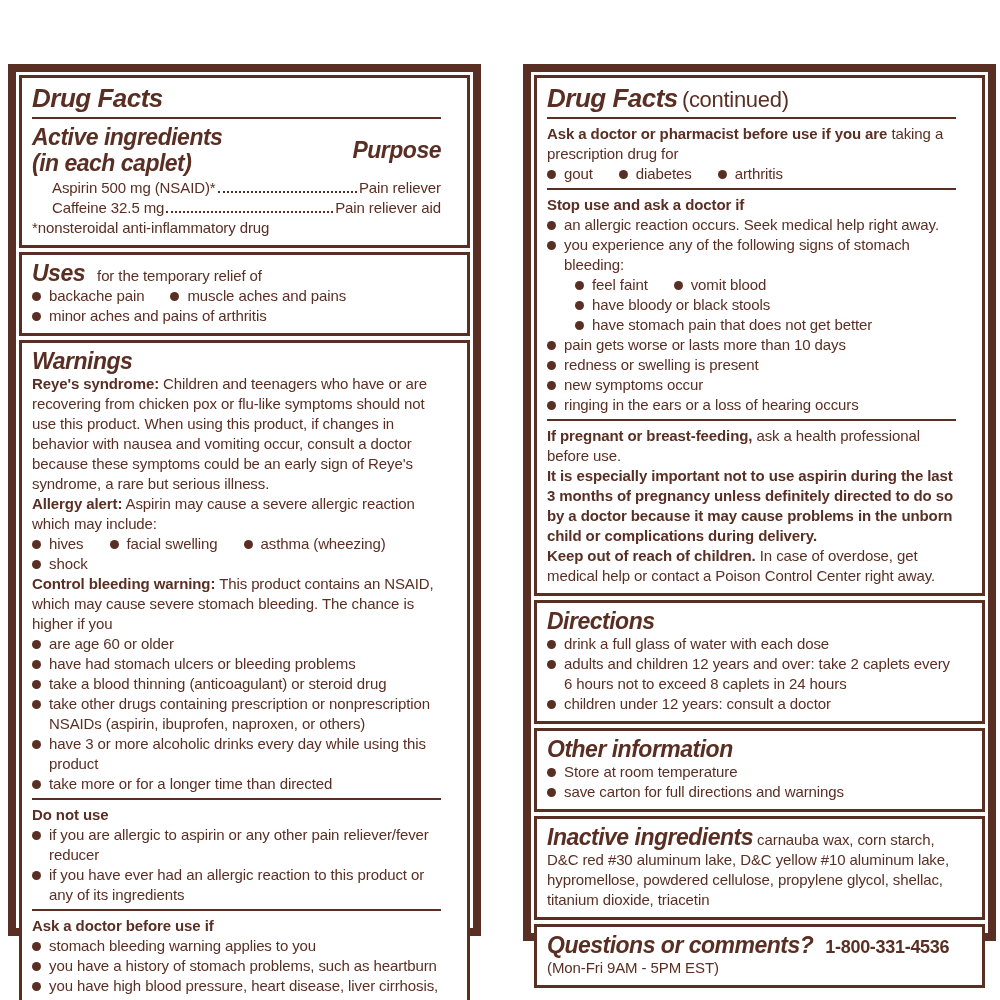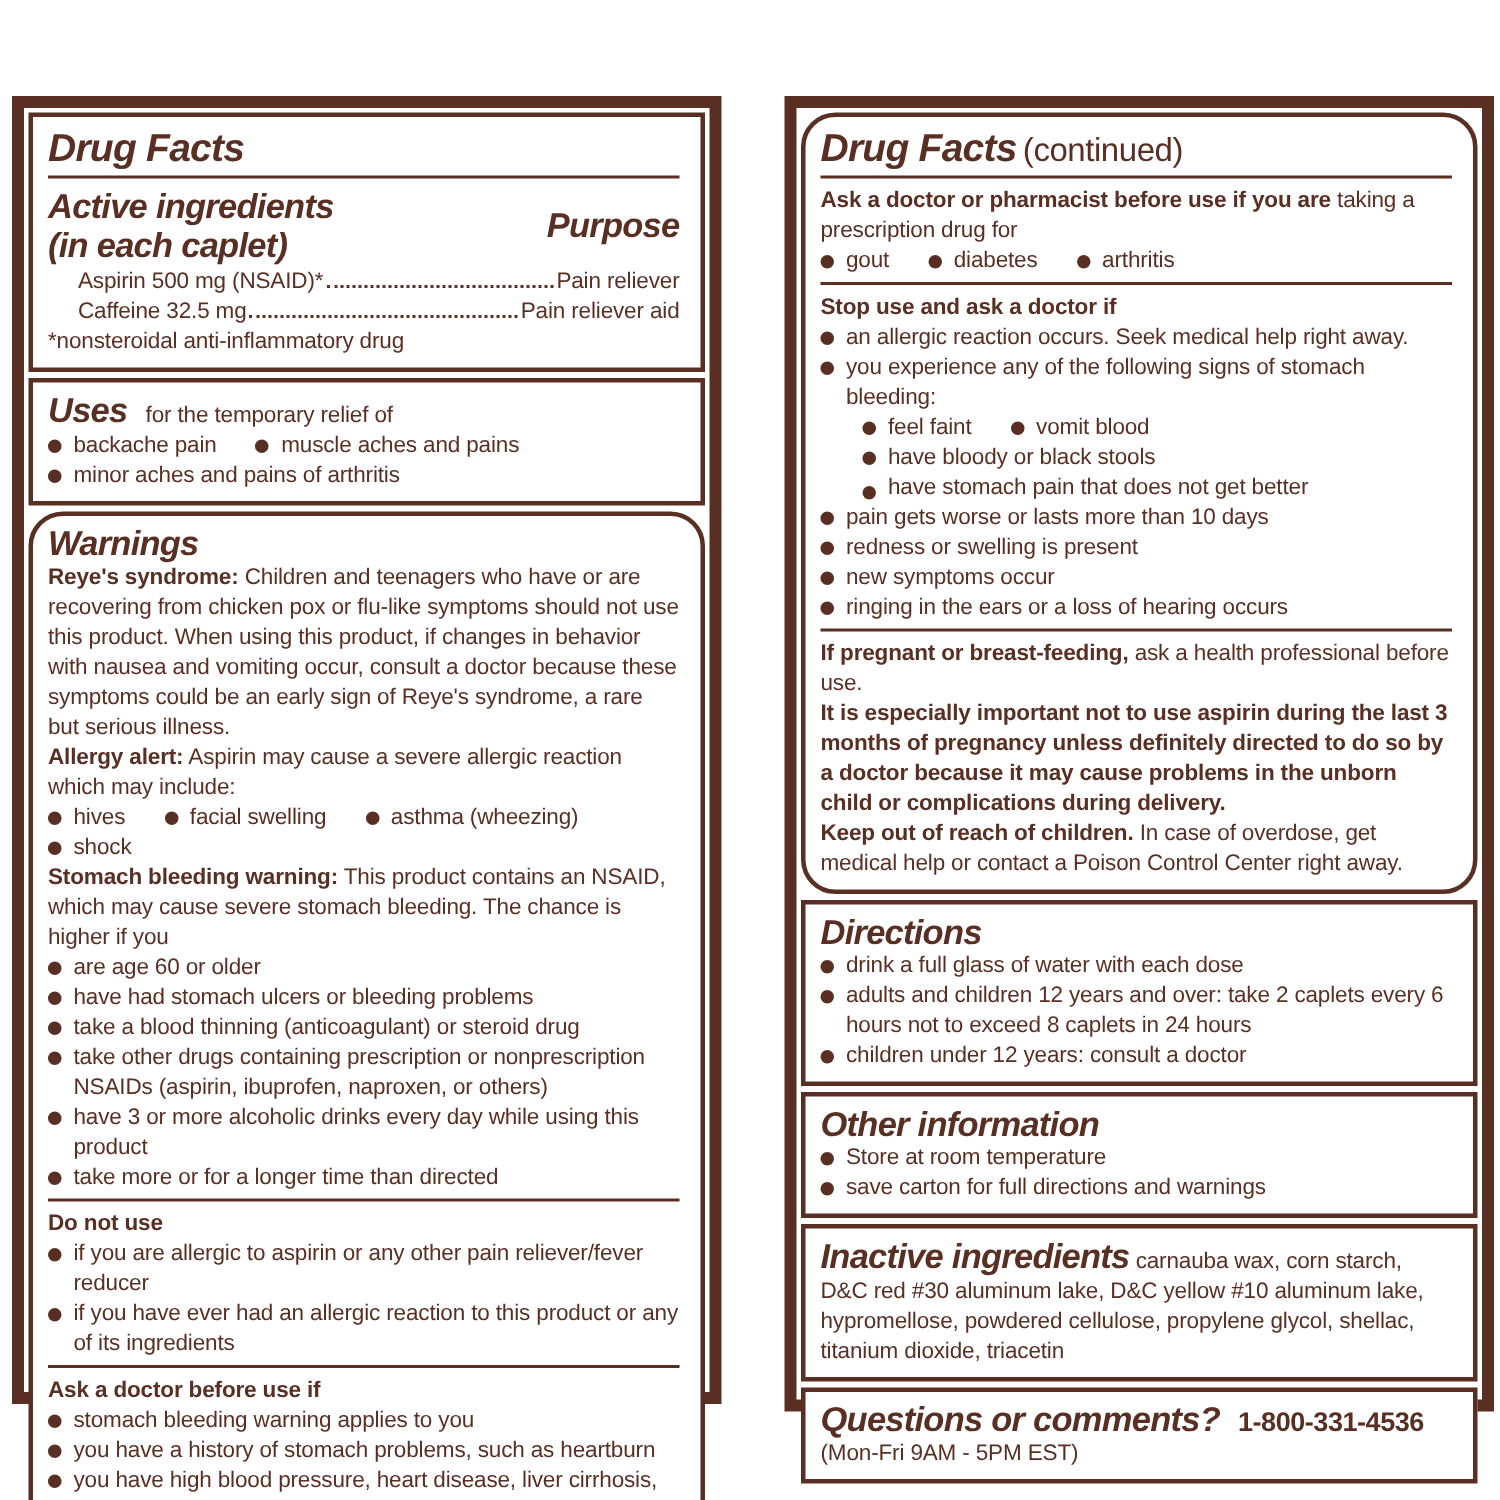--- a/index.html
+++ b/index.html
@@ -17,38 +17,38 @@
     position:absolute;top:64px;width:473px;
     border:8px solid var(--brown);
     background:#fff;
     padding:3px;
     display:flex;flex-direction:column;
   }
   #left-panel{left:8px;height:872px;}
   #right-panel{left:523px;height:877px;}
   .box{
     border:3px solid var(--brown);
-    padding:5px 14px 7px 10px;
+    padding:5px 26px 7px 10px;
     background:#fff;
   }
   .box + .box{margin-top:4px;}
-  .grow{flex:1;border-radius:23px;}
+  .grow{flex:1;}
   .h1{font-style:italic;font-weight:bold;font-size:26px;line-height:30px;letter-spacing:-0.5px;}
   .h1-reg{font-style:normal;font-weight:normal;font-size:22px;letter-spacing:-0.3px;}
   .h2{font-style:italic;font-weight:bold;font-size:23px;line-height:26px;letter-spacing:-0.5px;}
   .rule{border-top:2px solid var(--brown);margin:4px 0 5px 0;}
   .b{font-weight:bold;}
   .para{margin:0;}
   .li{display:flex;gap:8px;align-items:flex-start;margin:0;}
   .li .lt{flex:1;}
   .dot{width:9px;height:9px;border-radius:50%;background:var(--brown);flex:none;margin-top:6px;}
   .inline-row{display:flex;flex-wrap:wrap;align-items:flex-start;margin:0;}
   .ib{display:inline-flex;gap:8px;align-items:flex-start;margin-right:26px;}
   .ib:last-child{margin-right:0;}
-  .sub{padding-left:28px;align-items:center;}
+  .sub{padding-left:28px;}
   .heads{display:flex;justify-content:space-between;align-items:center;}
   .ingrow{display:flex;align-items:baseline;margin-left:20px;}
   .iname{white-space:nowrap;}
   .leader{flex:1;border-bottom:2px dotted var(--brown);margin:0 2px 4px 2px;min-width:20px;}
   .ipurp{white-space:nowrap;}
   .rel{position:relative;}
   .uses-head .h2{margin-right:8px;}
   .phone{font-size:18px;font-weight:bold;font-style:normal;letter-spacing:-0.3px;}
   .qhead{display:flex;align-items:baseline;gap:12px;flex-wrap:wrap;}
   .mt2{margin-top:2px;}
@@ -117,21 +117,21 @@
         </span>
       <span class="ib">
           <span class="dot"></span>
           <span>asthma (wheezing)</span>
         </span>
       <span class="ib">
           <span class="dot"></span>
           <span>shock</span>
         </span>
     </div>
-    <p class="para"><span class="b">Stomach bleeding warning:</span> <span>This product contains an NSAID, which may cause severe stomach bleeding.  The chance is higher if you</span></p>
+    <p class="para"><span class="b">Control bleeding warning:</span> <span>This product contains an NSAID, which may cause severe stomach bleeding.  The chance is higher if you</span></p>
     <div class="li">
         <span class="dot"></span>
         <span class="lt">are age 60 or older</span>
       </div>
     <div class="li">
         <span class="dot"></span>
         <span class="lt">have had stomach ulcers or bleeding problems</span>
       </div>
     <div class="li">
         <span class="dot"></span>

